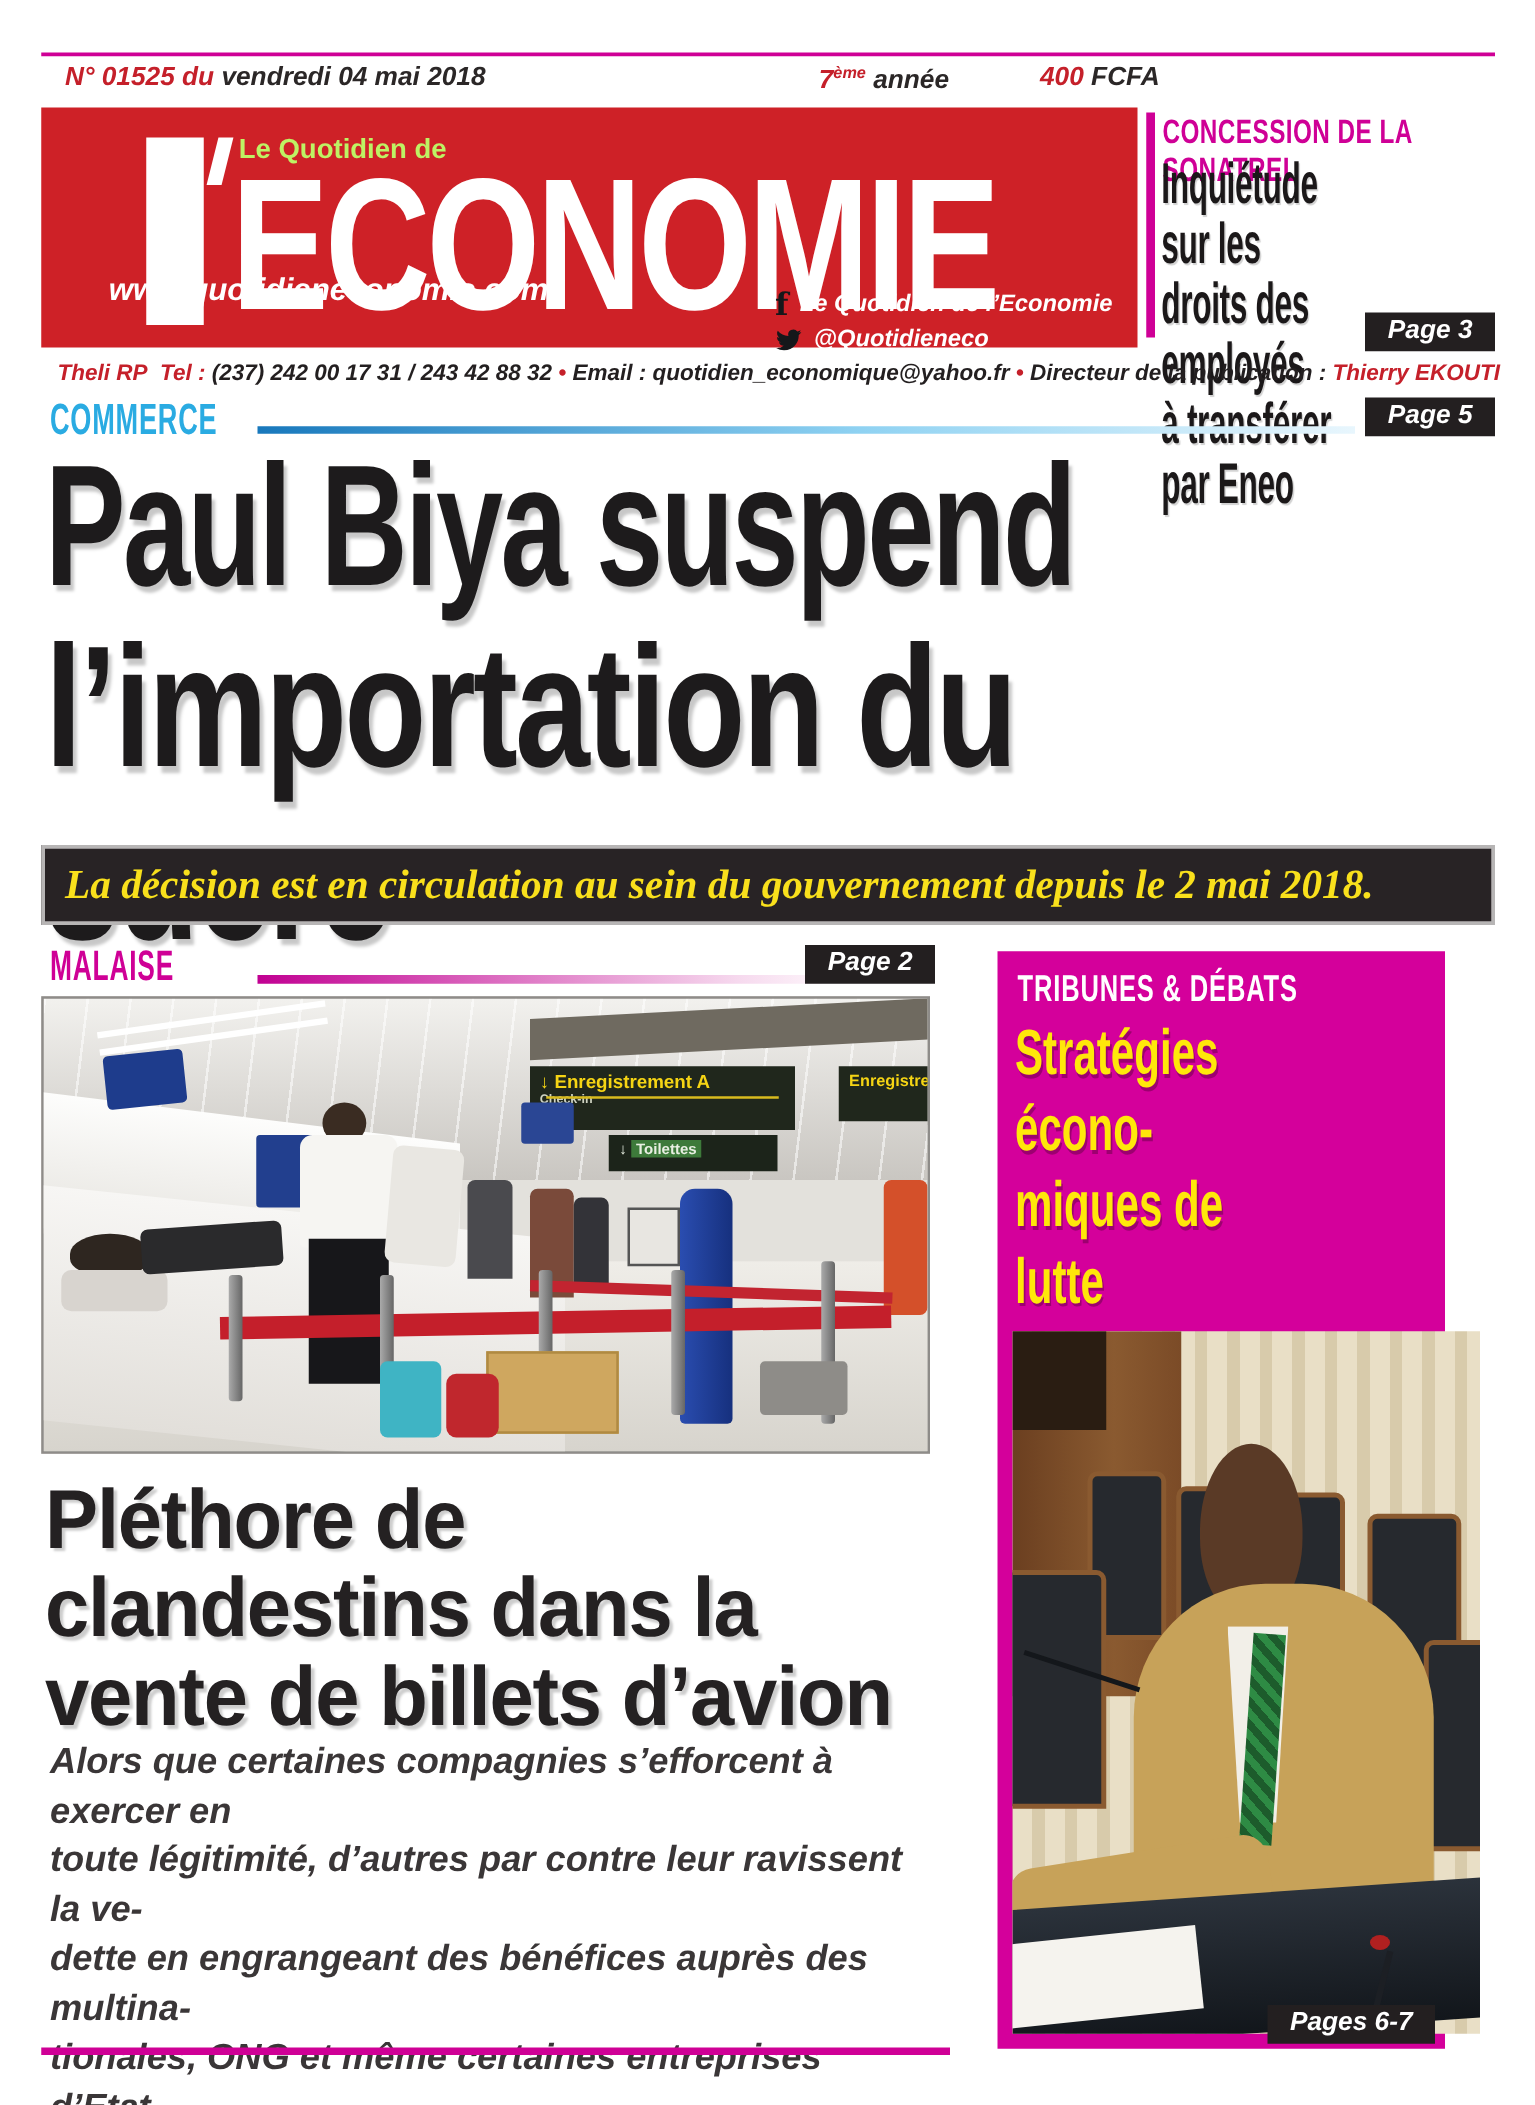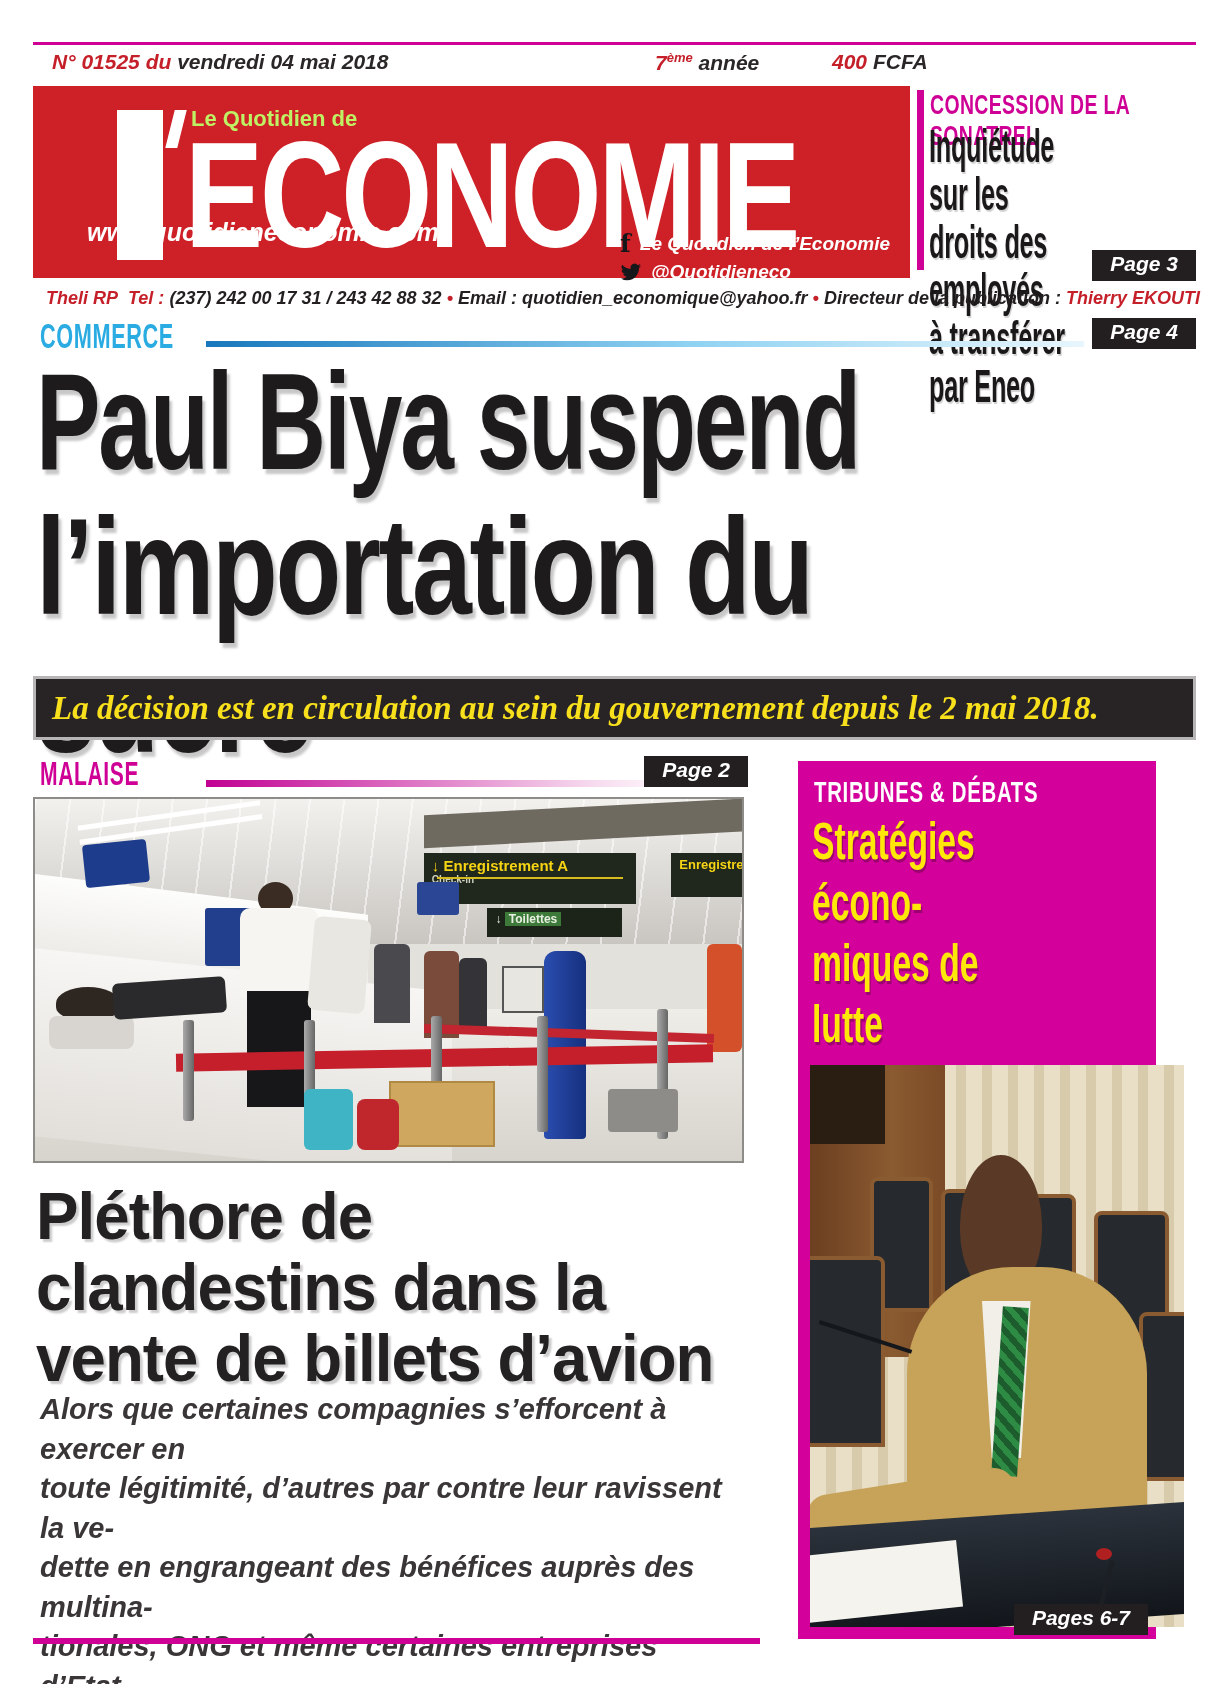--- a/index.html
+++ b/index.html
@@ -114,21 +114,21 @@
     <span class="red">•</span>
     <span>Email :</span>
     <span>quotidien_economique@yahoo.fr</span>
     <span class="red">•</span>
     <span>Directeur de la publication :</span>
     <span class="red">Thierry EKOUTI</span>
   </div>
 
   <div class="abs kicker kicker-commerce cond">COMMERCE</div>
   <div class="abs line-commerce"></div>
-  <div class="abs badge" style="right:32px;top:318px;">Page 4</div>
+  <div class="abs badge" style="right:32px;top:318px;">Page 5</div>
 
   <div class="abs hl-xl cond" style="left:36px;top:352px;transform:scaleX(.70);">Paul Biya suspend</div>
   <div class="abs hl-xl cond" style="left:36px;top:497px;transform:scaleX(.78);">l’importation du sucre</div>
 
   <div class="abs deck">
     <span class="deck-text">La décision est en circulation au sein du gouvernement depuis le 2 mai 2018.</span>
   </div>
 
   <div class="abs kicker kicker-malaise cond">MALAISE</div>
   <div class="abs line-malaise"></div>

